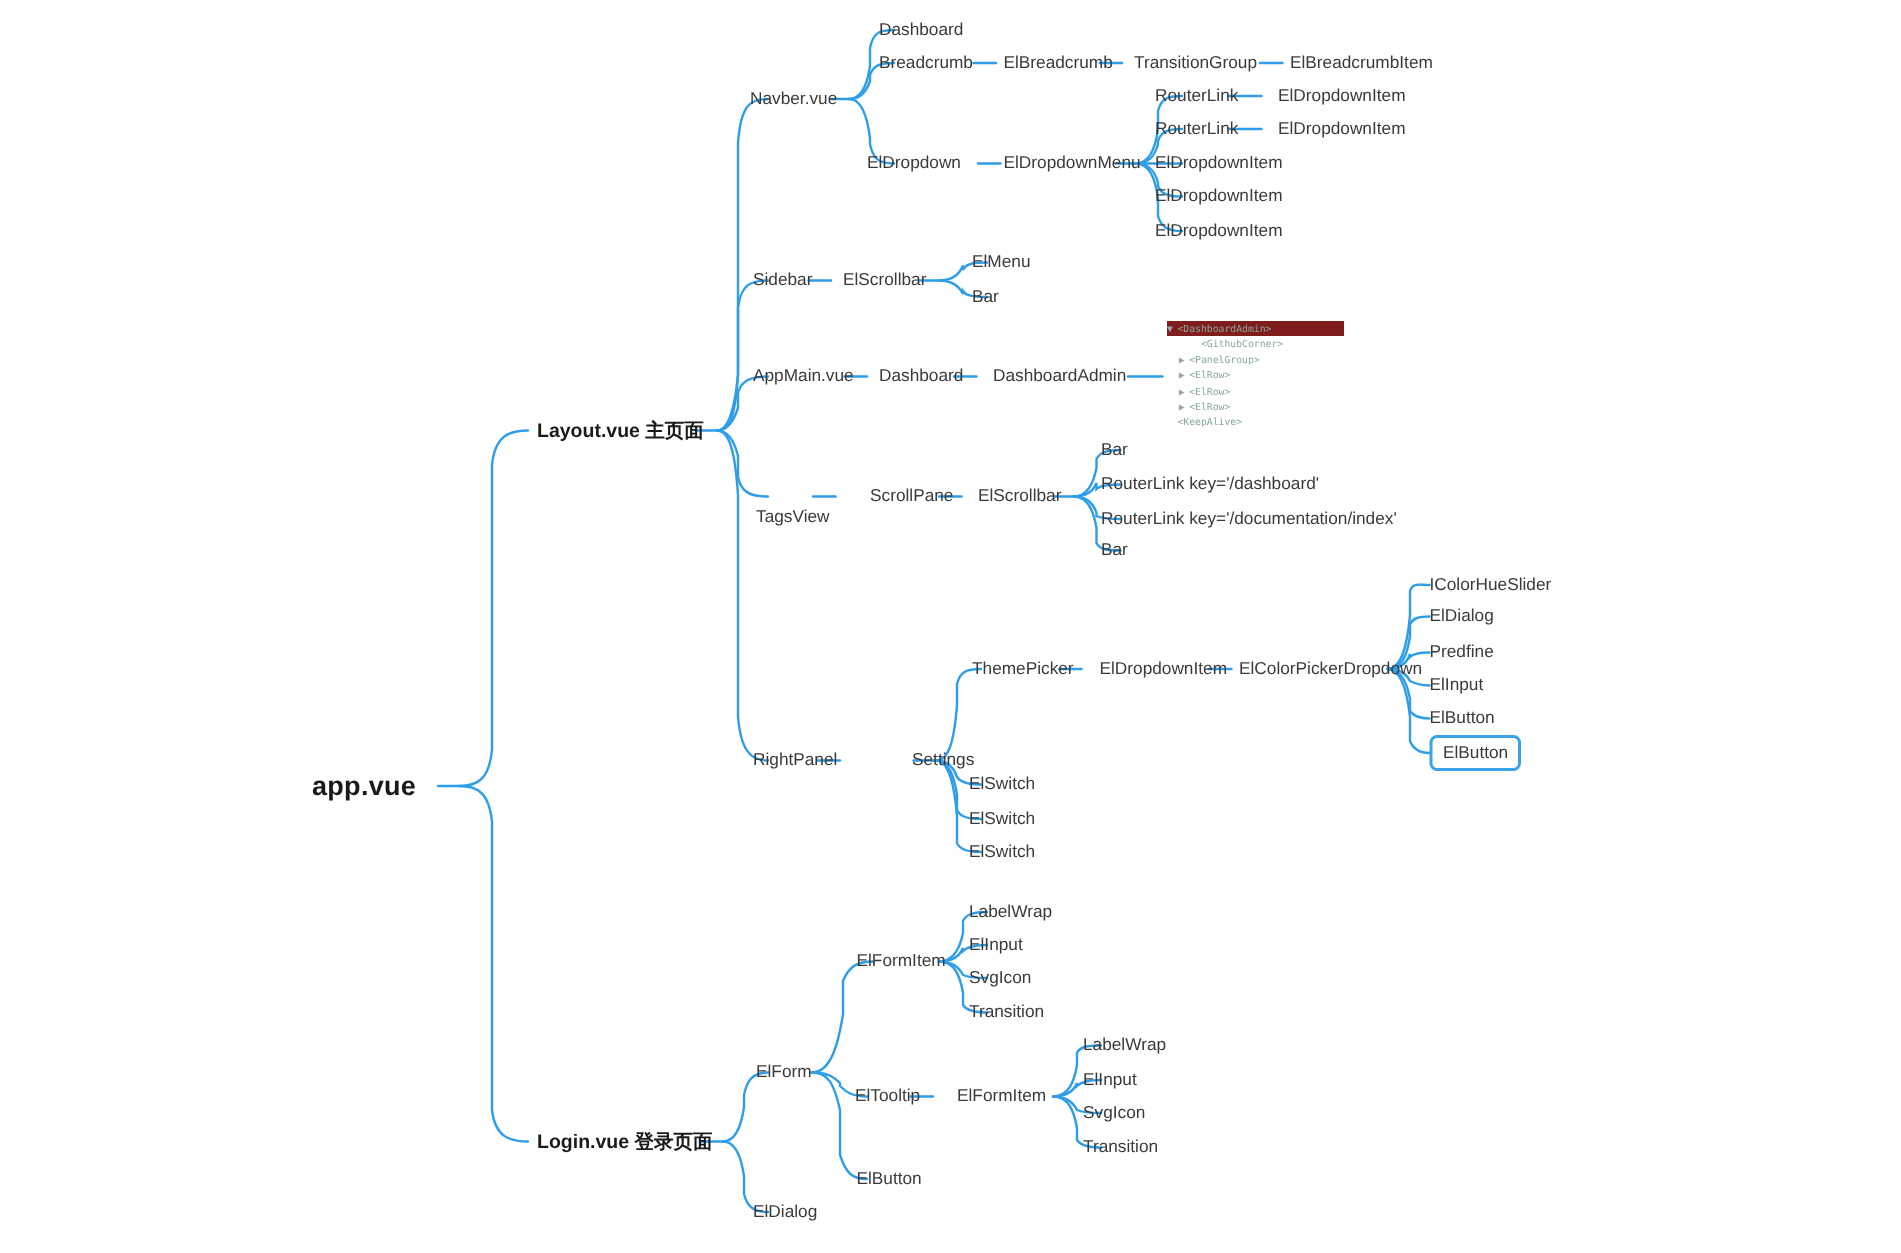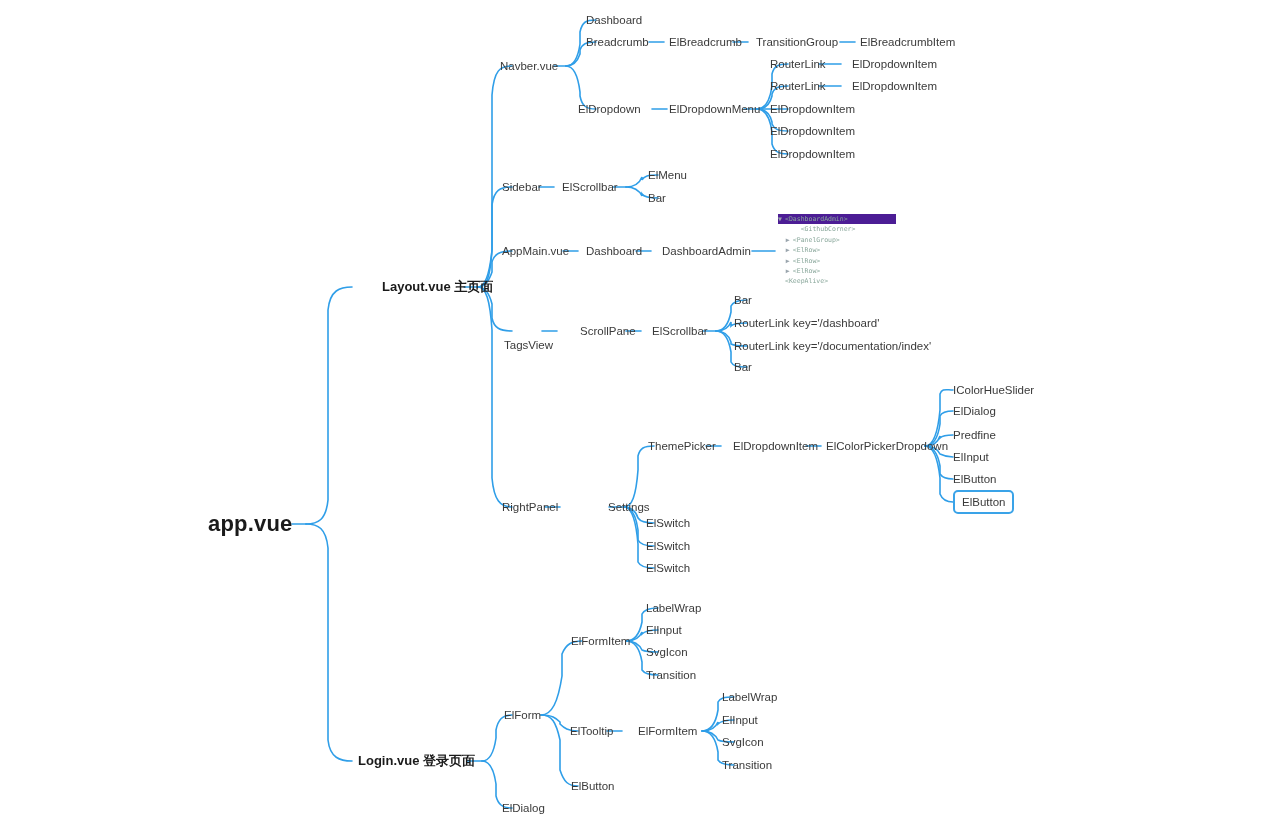--- a/index.html
+++ b/index.html
@@ -2,28 +2,28 @@
 <html><head>
 <meta charset="utf-8">
 <style>
   html,body{margin:0;padding:0;background:#ffffff;}
   body{width:1267px;height:835px;position:relative;overflow:hidden;
        font-family:"Liberation Sans","DejaVu Sans",sans-serif;color:#333333;}
   #canvas{position:absolute;inset:0;width:1267px;height:835px;}
   #links{position:absolute;left:0;top:0;width:1267px;height:835px;pointer-events:none;}
   .node{position:absolute;white-space:nowrap;font-size:11.5px;color:#3a3a3a;
         line-height:14px;transform:translateY(-50%);}
-  .node.root{font-size:22px;font-weight:bold;color:#1a1a1a;letter-spacing:.2px;}
+  .node.root{font-size:18px;font-weight:bold;color:#1a1a1a;letter-spacing:.2px;}
   .node.major{font-size:13px;font-weight:bold;color:#1a1a1a;}
   .node.boxed{border:2px solid #3aa3e8;border-radius:5px;background:#ffffff;
         padding:3px 7px;transform:translateY(-50%);font-size:11.5px;}
   .devtools{position:absolute;font-family:"DejaVu Sans Mono","Liberation Mono",monospace;
         font-size:6.5px;line-height:10.4px;color:#8aa89a;white-space:pre;}
   .dt-row{position:relative;height:10.4px;}
-  .dt-row.sel{background:#4c1d95;}
+  .dt-row.sel{background:#7f1d1d;}
   .dt-tri{display:inline-block;width:7px;color:#9aa5ad;}
   .dt-tag{color:#89a79b;}
 </style>
 </head>
 <body>
 
 <div id="canvas">
 
   <svg id="links" viewBox="0 0 1267 835" xmlns="http://www.w3.org/2000/svg">
     <g fill="none" stroke="#2f9ee8" stroke-width="1.6" stroke-linecap="round">
@@ -125,21 +125,21 @@
 
       <path d="M702,731 C712,731 716,722 718,710 L718,702 C720,698 724,697 734,697"></path>
       <path d="M702,731 C712,731 716,727 718,722 L718,724 C720,722 724,720 734,720"></path>
       <path d="M702,731 C712,731 716,736 718,740 L718,740 C720,741 724,742 734,742"></path>
       <path d="M702,731 C712,731 716,740 718,752 L718,760 C720,763 724,765 734,765"></path>
     </g>
   </svg>
 
   <div class="node root" style="left:208px;top:524px;">app.vue</div>
 
-  <div class="node major" style="left:358px;top:287px;margin-left:24px;">Layout.vue  主页面</div>
+  <div class="node major" style="left:358px;top:287px;">Layout.vue  主页面</div>
   <div class="node major" style="left:358px;top:761px;">Login.vue  登录页面</div>
 
   <div class="node" style="left:500px;top:66px;">Navber.vue</div>
   <div class="node" style="left:586px;top:20px;">Dashboard</div>
   <div class="node" style="left:586px;top:42px;">Breadcrumb</div>
   <div class="node" style="left:669px;top:42px;">ElBreadcrumb</div>
   <div class="node" style="left:756px;top:42px;">TransitionGroup</div>
   <div class="node" style="left:860px;top:42px;">ElBreadcrumbItem</div>
 
   <div class="node" style="left:578px;top:109px;">ElDropdown</div>

